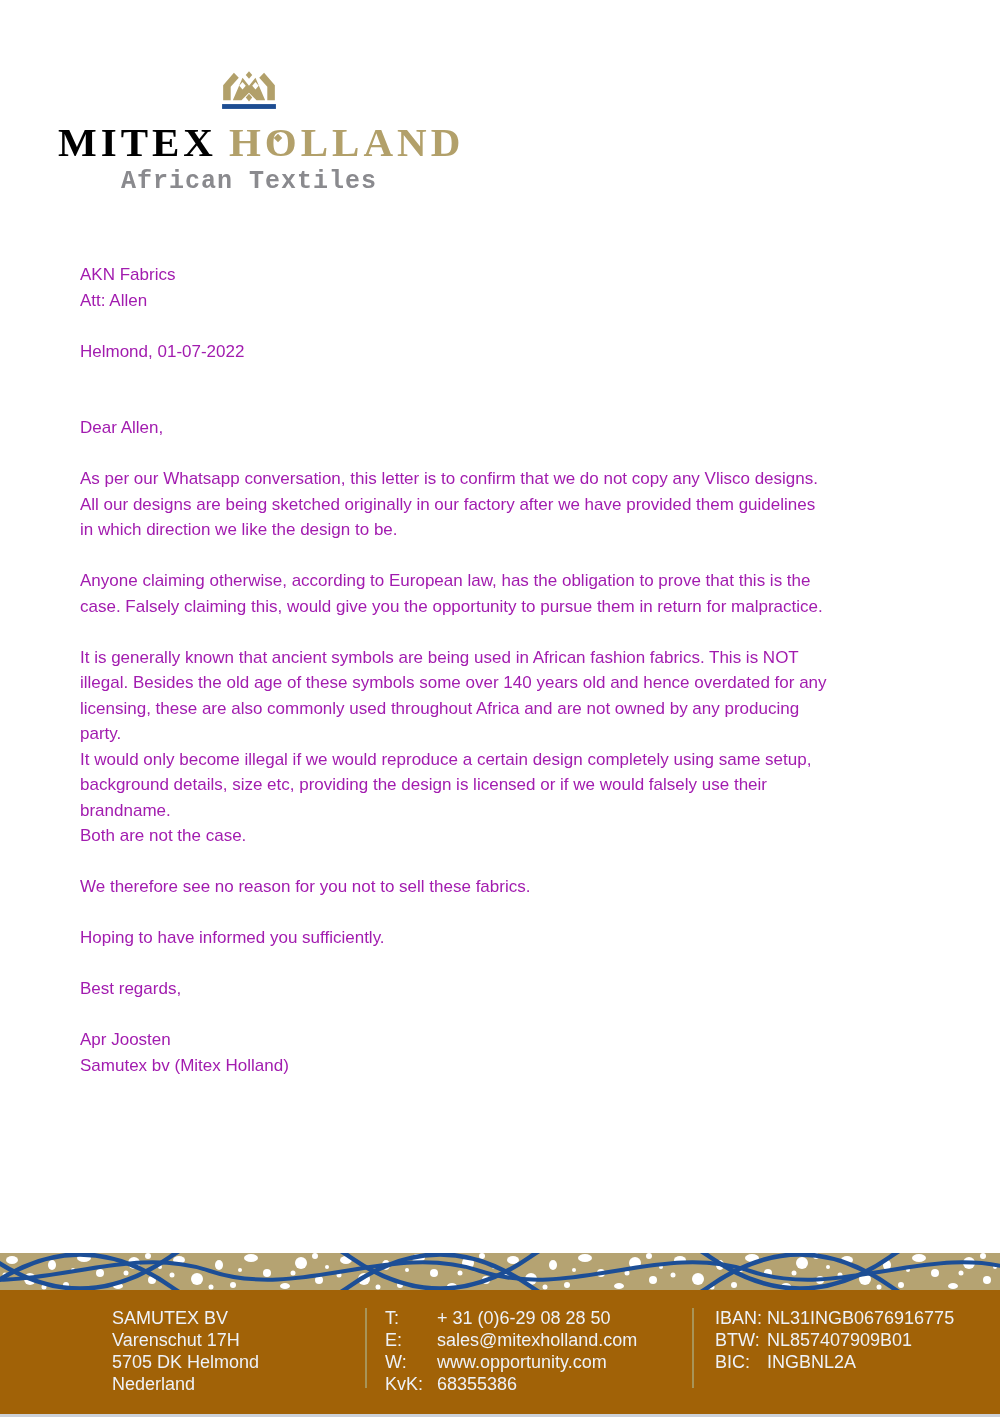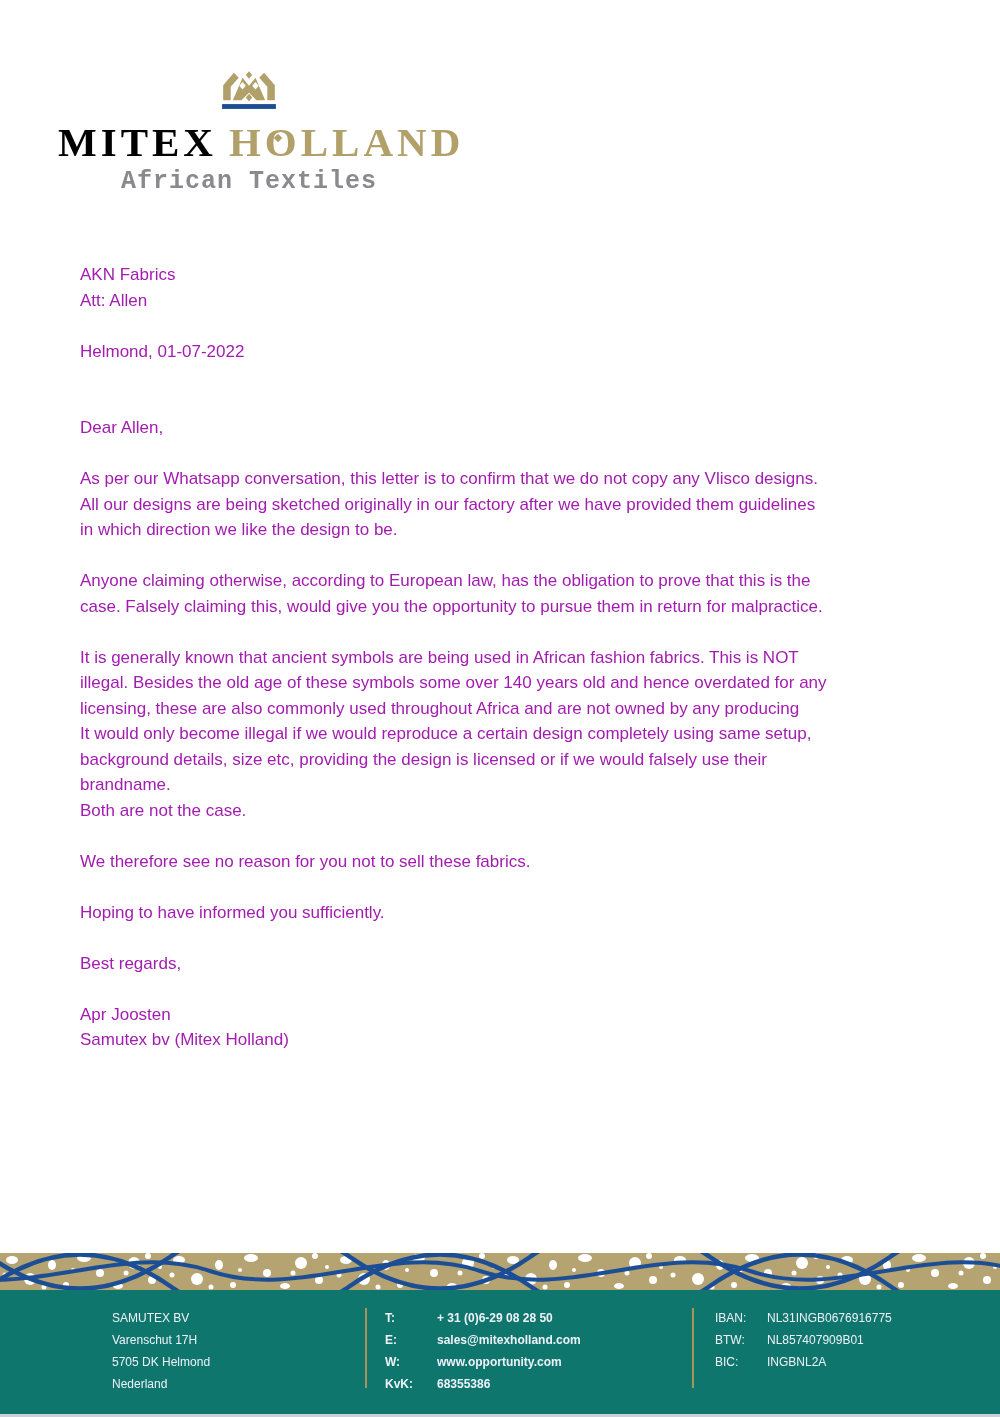--- a/index.html
+++ b/index.html
@@ -68,28 +68,28 @@
   .footer-band {
     position: absolute;
     left: 0; top: 1253px;
     width: 1000px; height: 37px;
     line-height: 0;
   }
   .footer {
     position: absolute;
     left: 0; top: 1290px;
     width: 1000px; height: 124px;
-    background: #0f766e;
+    background: #a16207;
     color: #eef2f8;
-    font-size: 12px;
+    font-size: 18px;
   }
   .footer .col { position: absolute; top: 17px; }
   .footer .col .frow, .footer .col .crow { height: 22px; line-height: 22px; white-space: nowrap; }
   .col-company { left: 112px; }
-  .col-contact { left: 385px; font-weight: bold; }
+  .col-contact { left: 385px; }
   .col-bank    { left: 715px; }
   .flabel { display: inline-block; width: 52px; }
   .fsep {
     position: absolute;
     top: 18px;
     width: 2px; height: 80px;
     background: #a89458;
   }
   .fsep-1 { left: 365px; }
   .fsep-2 { left: 692px; }
@@ -140,20 +140,21 @@
     <div class="line">As per our Whatsapp conversation, this letter is to confirm that we do not copy any Vlisco designs.</div>
     <div class="line">All our designs are being sketched originally in our factory after we have provided them guidelines</div>
     <div class="line">in which direction we like the design to be.</div>
     <div class="line"></div>
     <div class="line">Anyone claiming otherwise, according to European law, has the obligation to prove that this is the</div>
     <div class="line">case. Falsely claiming this, would give you the opportunity to pursue them in return for malpractice.</div>
     <div class="line"></div>
     <div class="line">It is generally known that ancient symbols are being used in African fashion fabrics. This is NOT</div>
     <div class="line">illegal. Besides the old age of these symbols some over 140 years old and hence overdated for any</div>
     <div class="line">licensing, these are also commonly used throughout Africa and are not owned by any producing</div>
+    <div class="line">party.</div>
     <div class="line">It would only become illegal if we would reproduce a certain design completely using same setup,</div>
     <div class="line">background details, size etc, providing the design is licensed or if we would falsely use their</div>
     <div class="line">brandname.</div>
     <div class="line">Both are not the case.</div>
     <div class="line"></div>
     <div class="line">We therefore see no reason for you not to sell these fabrics.</div>
     <div class="line"></div>
     <div class="line">Hoping to have informed you sufficiently.</div>
     <div class="line"></div>
     <div class="line">Best regards,</div>

